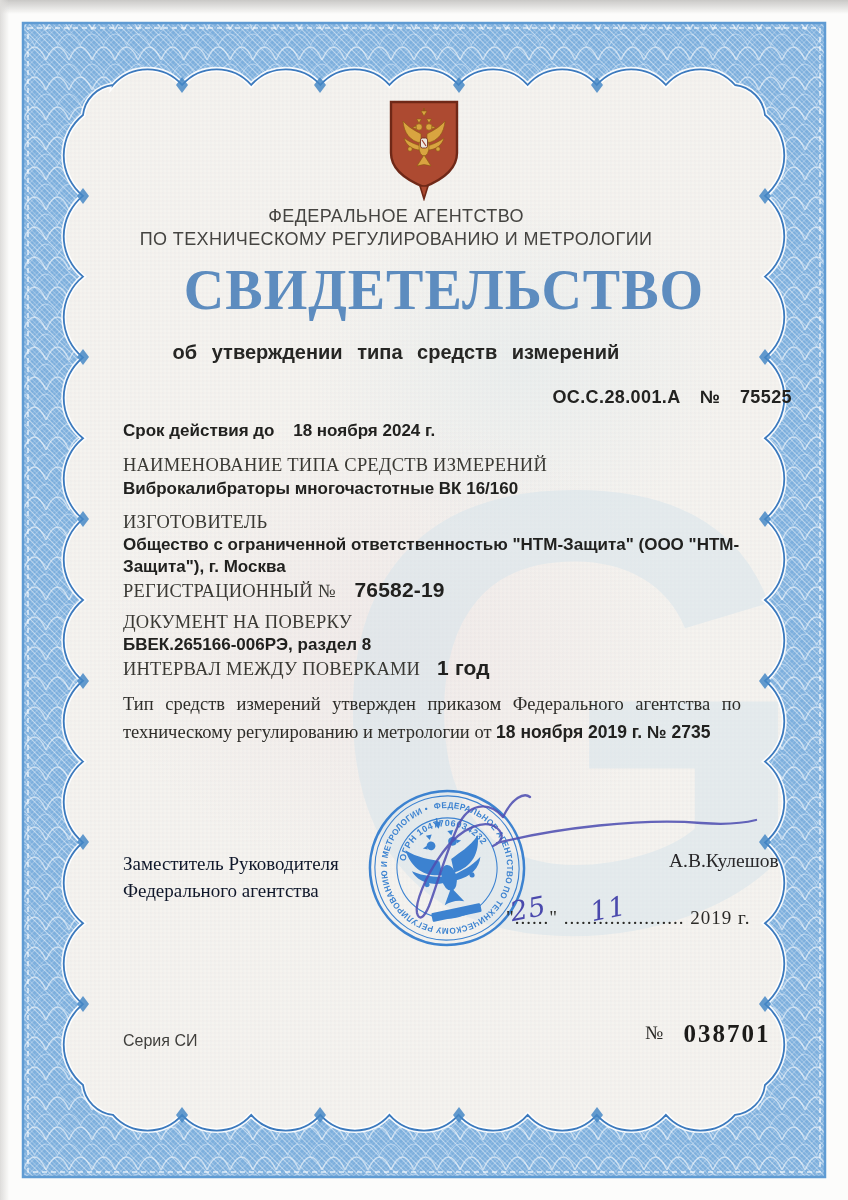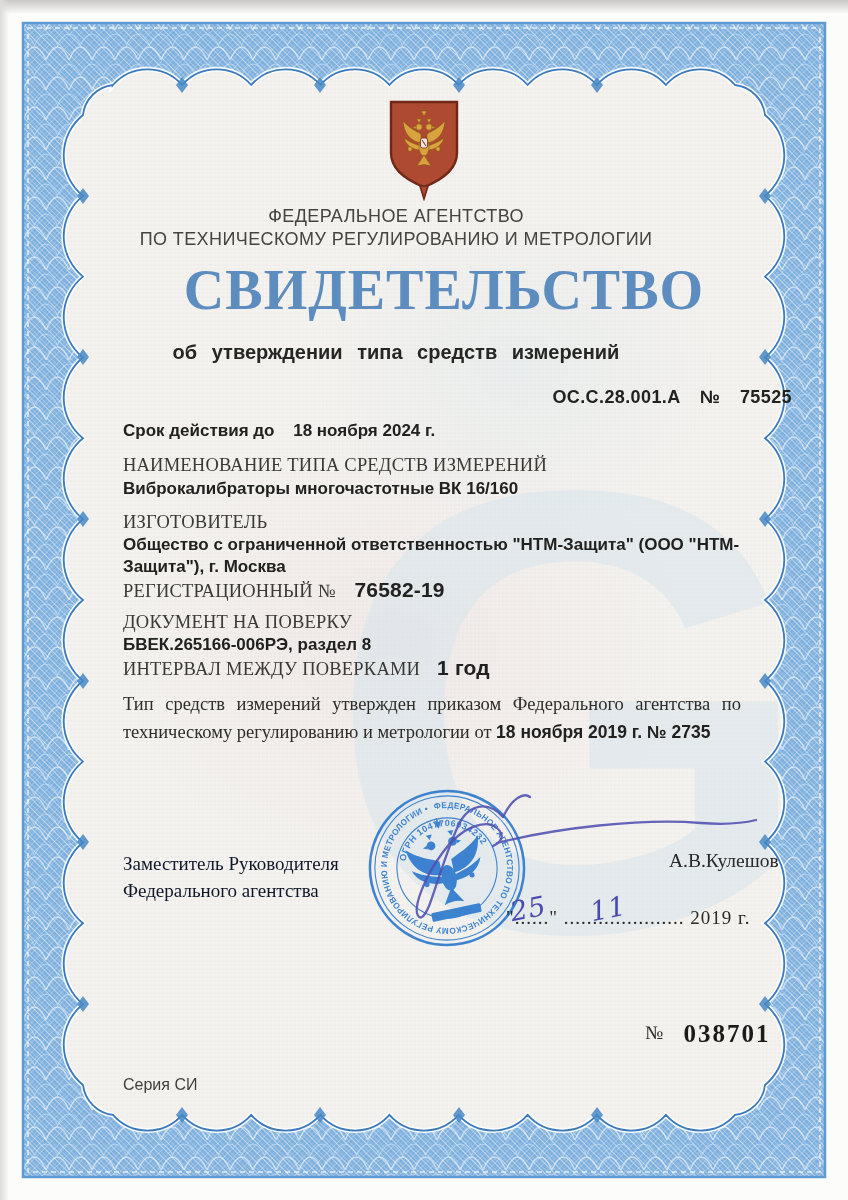--- a/index.html
+++ b/index.html
@@ -51,21 +51,21 @@
   .signatory{top:850px;font-family:"Liberation Serif",serif;font-size:19px;line-height:27px;color:#0f172a;}
   .sig-name{top:850px;left:633px;font-family:"Liberation Serif",serif;font-size:19.5px;color:#29282a;margin-left:36px;}
 
   .date-line{top:907px;left:506px;font-family:"Liberation Serif",serif;font-size:19px;color:#2b2a27;
              letter-spacing:1px;}
   .hand{position:absolute;font-family:"DejaVu Serif",serif;font-style:italic;font-size:27px;
         color:#4a49ad;transform:rotate(-11deg);}
   .hand-day{left:4px;top:-14px;}
   .hand-month{left:84px;top:-14px;}
 
-  .series{top:1076px;left:123px;font-size:16px;color:#3f3e3b;}
+  .series{top:1032px;left:123px;font-size:16px;color:#3f3e3b;}
   .form-no{top:1020px;left:645px;}
   .form-no .sign{font-family:"Liberation Serif",serif;font-size:19px;color:#2b2a27;vertical-align:3px;}
   .form-no .num{font-family:"Liberation Serif",serif;font-weight:bold;font-size:25px;
                 letter-spacing:2px;color:#1c1b19;margin-left:16px;}
 </style>
 </head>
 <body>
 
 <div class="page">
   <div class="paper-bg"></div>

